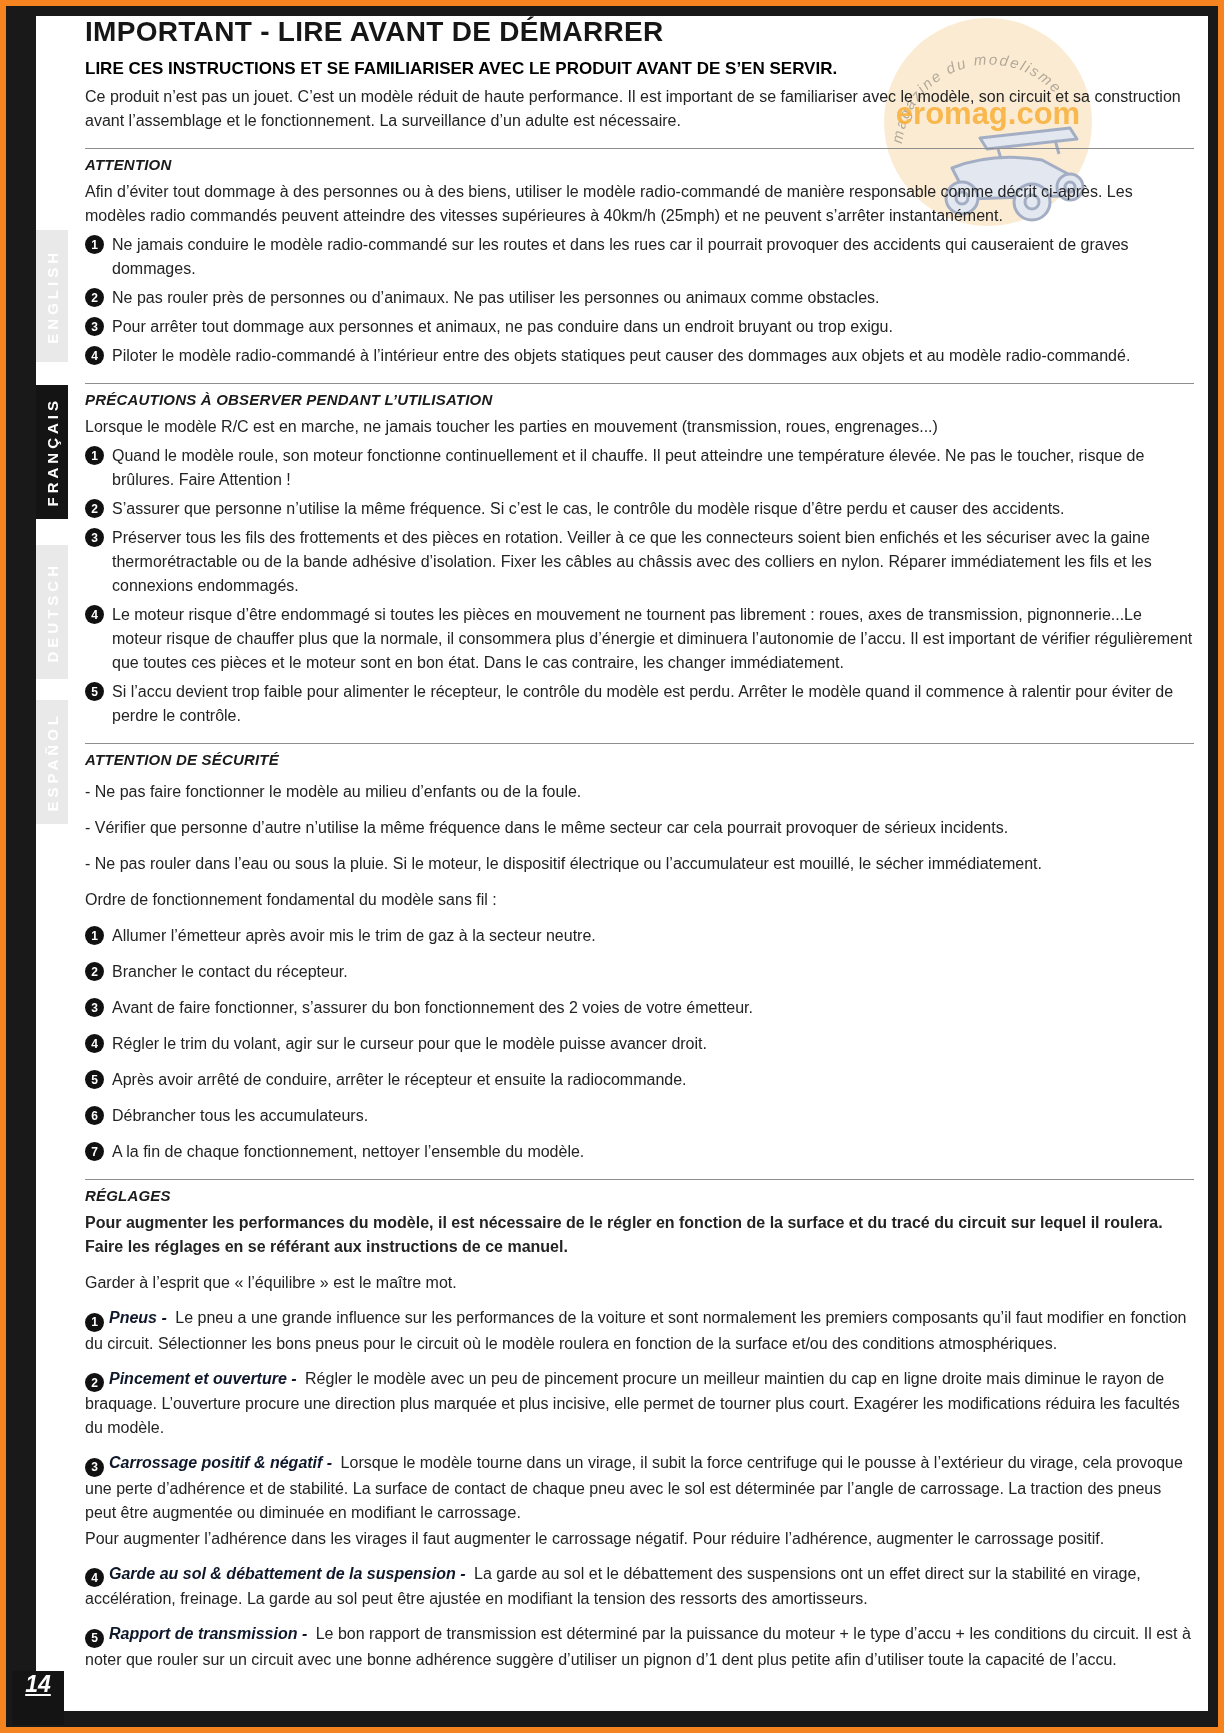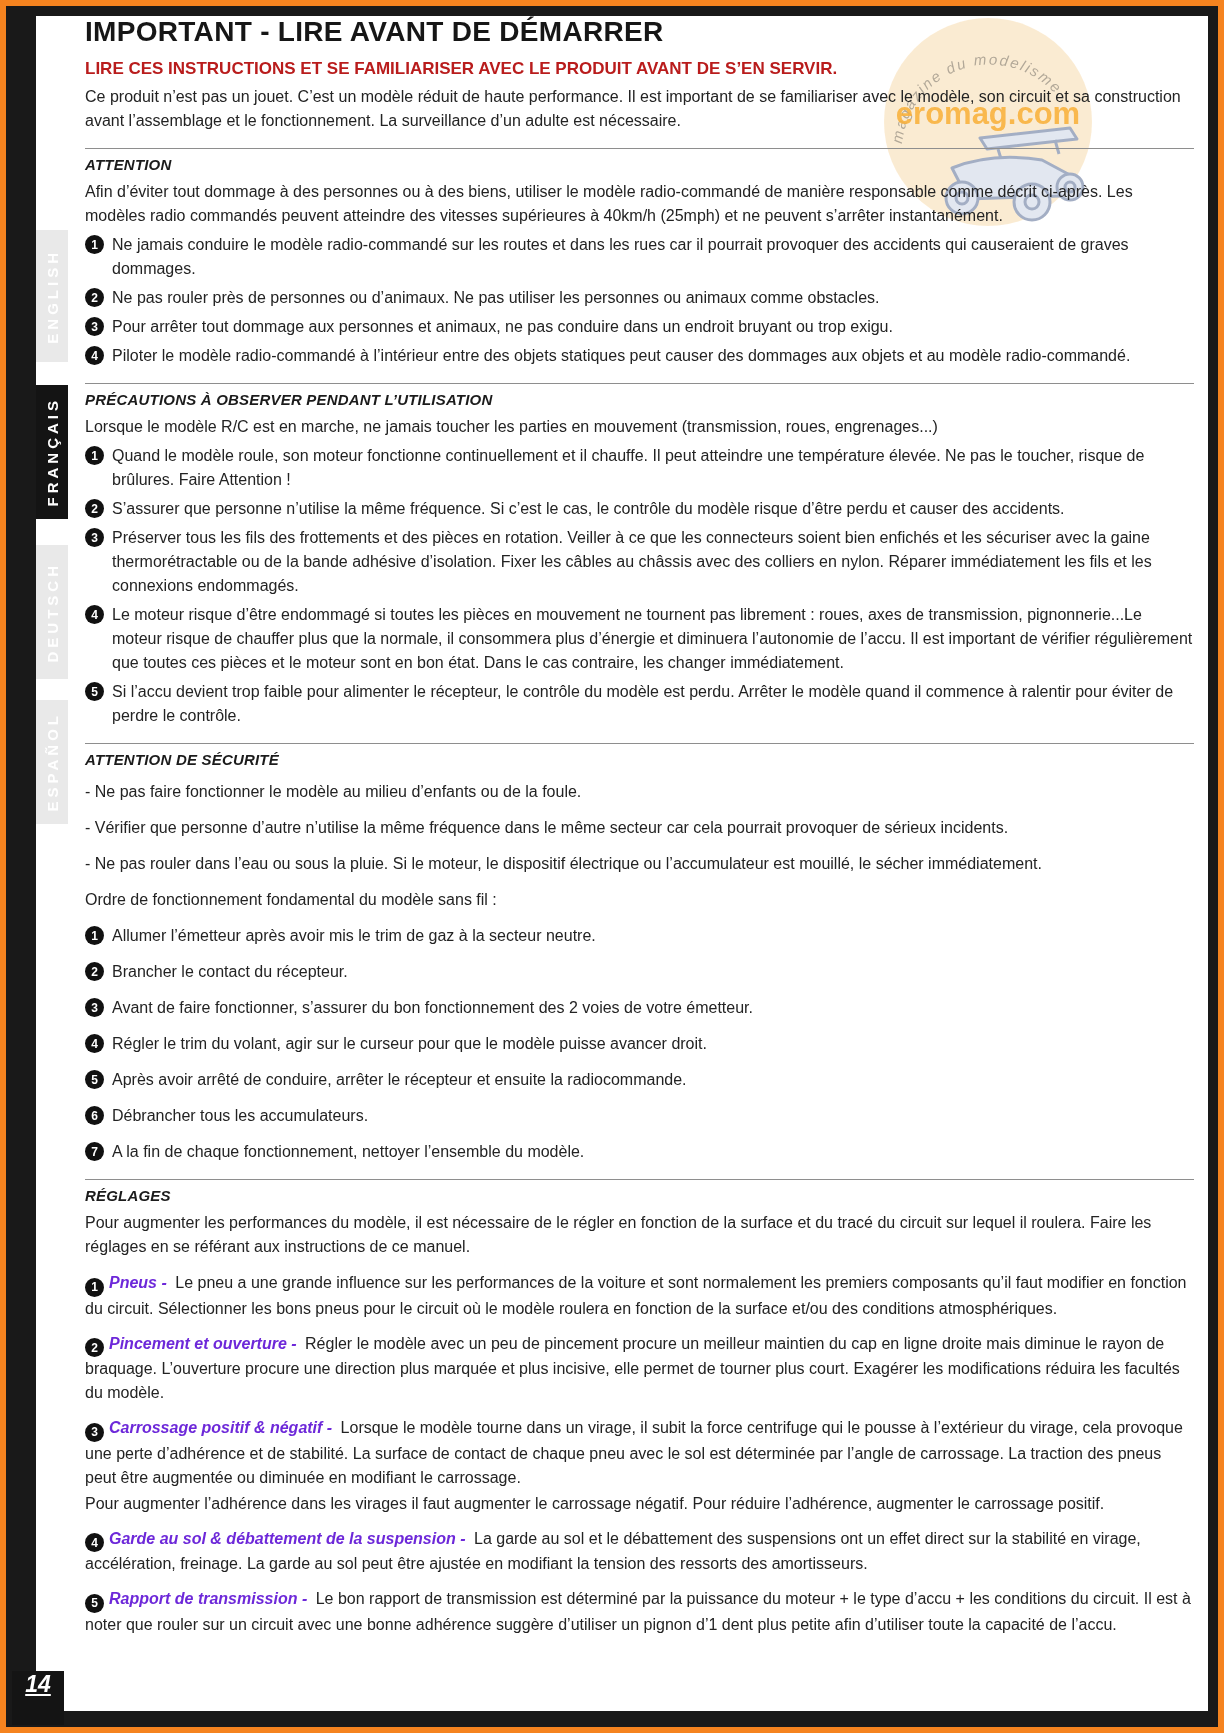--- a/index.html
+++ b/index.html
@@ -41,40 +41,40 @@
   
   .main{
     position:relative;z-index:1;
     margin-left:49px;margin-right:14px;padding-top:0;
     color:#232323;
   }
   h1{
     margin:0 0 9px 0;font-size:28px;letter-spacing:.3px;
     font-weight:bold;color:#161616;
   }
-  .lead{margin:0 0 3px 0;font-weight:bold;font-size:17px;color:#b91c1c;}
+  .lead{margin:0 0 3px 0;font-weight:bold;font-size:17px;color:#000000;}
   p{margin:4px 0;font-size:16px;line-height:24px;}
   .section{border-top:1.5px solid #8e8e8e;margin-top:15px;padding-top:5px;}
   h2{
     margin:2px 0 7px 0;font-size:15px;font-style:italic;font-weight:bold;
     color:#1b1b1b;letter-spacing:.2px;
   }
   .num{
     display:inline-flex;align-items:center;justify-content:center;
     width:19px;height:19px;border-radius:50%;
     background:#111;color:#fff;font-size:12px;font-weight:bold;
     flex:0 0 19px;vertical-align:-3px;
   }
   .item{display:flex;gap:8px;margin:5px 0;font-size:16px;line-height:24px;}
   .item .num{margin-top:2px;}
   .spread .item{margin:12px 0;}
   .dash-item{padding-left:16px;text-indent:-16px;margin:12px 0;}
   .ritem{margin:11px 0 2px 0;}
   .ritem .num{margin-right:5px;}
-  .lead-in{font-style:italic;font-weight:bold;margin-right:4px;color:#6d28d9;}
+  .lead-in{font-style:italic;font-weight:bold;margin-right:4px;color:#0f172a;}
   .r-cont{margin:0 0 2px 0;}
   
   .pagenum{
     position:absolute;left:12px;bottom:8px;width:52px;height:54px;
     background:#141414;display:flex;align-items:flex-start;justify-content:center;
     z-index:2;
   }
   .pagenum span{
     color:#fff;font-size:23px;font-weight:bold;font-style:italic;
     text-decoration:underline;
@@ -205,21 +205,22 @@
             <span>Débrancher tous les accumulateurs.</span>
           </div>
           <div class="item">
             <span class="num">7</span>
             <span>A la fin de chaque fonctionnement, nettoyer l’ensemble du modèle.</span>
           </div>
         </div>
 
         <div class="section">
           <h2>RÉGLAGES</h2>
-          <p style="margin-bottom:12px;">Pour augmenter les performances du modèle, il est nécessaire de le régler en fonction de la surface et du tracé du circuit sur lequel il roulera. Faire les réglages en se référant aux instructions de ce manuel.</p>
+          <p style="margin-bottom:12px;font-weight:bold;">Pour augmenter les performances du modèle, il est nécessaire de le régler en fonction de la surface et du tracé du circuit sur lequel il roulera. Faire les réglages en se référant aux instructions de ce manuel.</p>
+          <p style="margin-top:0;">Garder à l’esprit que « l’équilibre » est le maître mot.</p>
 
           <p class="ritem">
             <span class="num">1</span><b class="lead-in">Pneus -</b>
             <span>Le pneu a une grande influence sur les performances de la voiture et sont normalement les premiers composants qu’il faut modifier en fonction du circuit. Sélectionner les bons pneus pour le circuit où le modèle roulera en fonction de la surface et/ou des conditions atmosphériques.</span>
           </p>
 
           <p class="ritem">
             <span class="num">2</span><b class="lead-in">Pincement et ouverture -</b>
             <span>Régler le modèle avec un peu de pincement procure un meilleur maintien du cap en ligne droite mais diminue le rayon de braquage. L’ouverture procure une direction plus marquée et plus incisive, elle permet de tourner plus court. Exagérer les modifications réduira les facultés du modèle.</span>
           </p>

